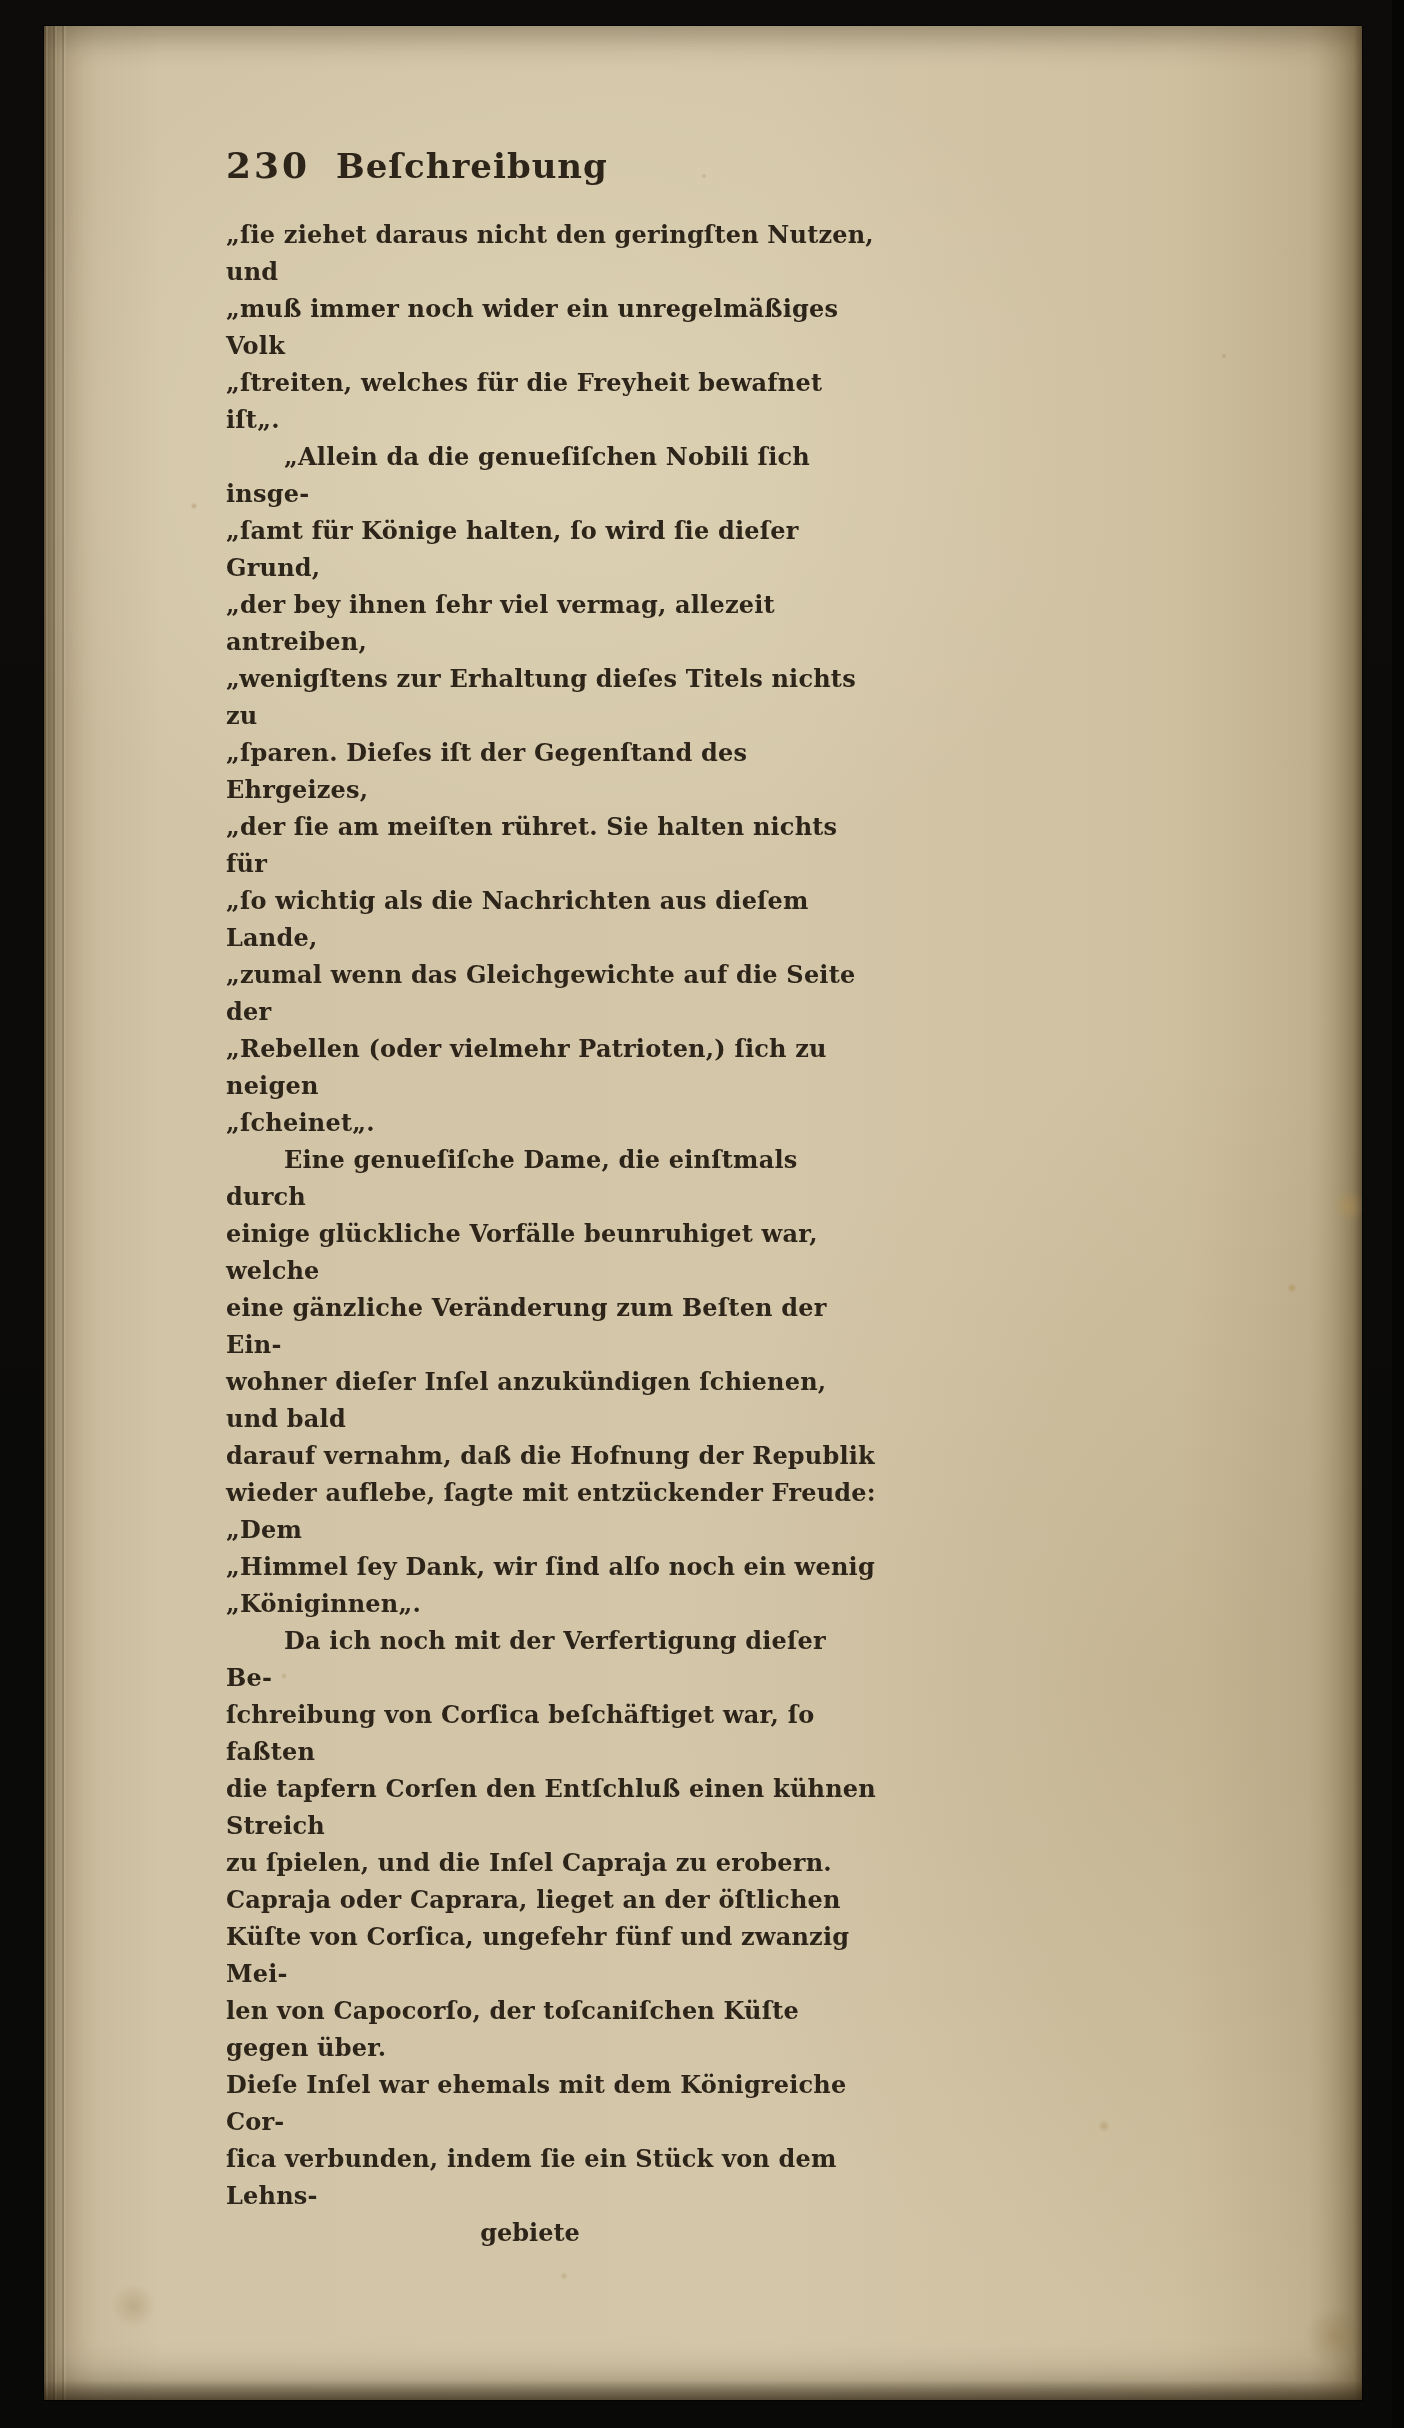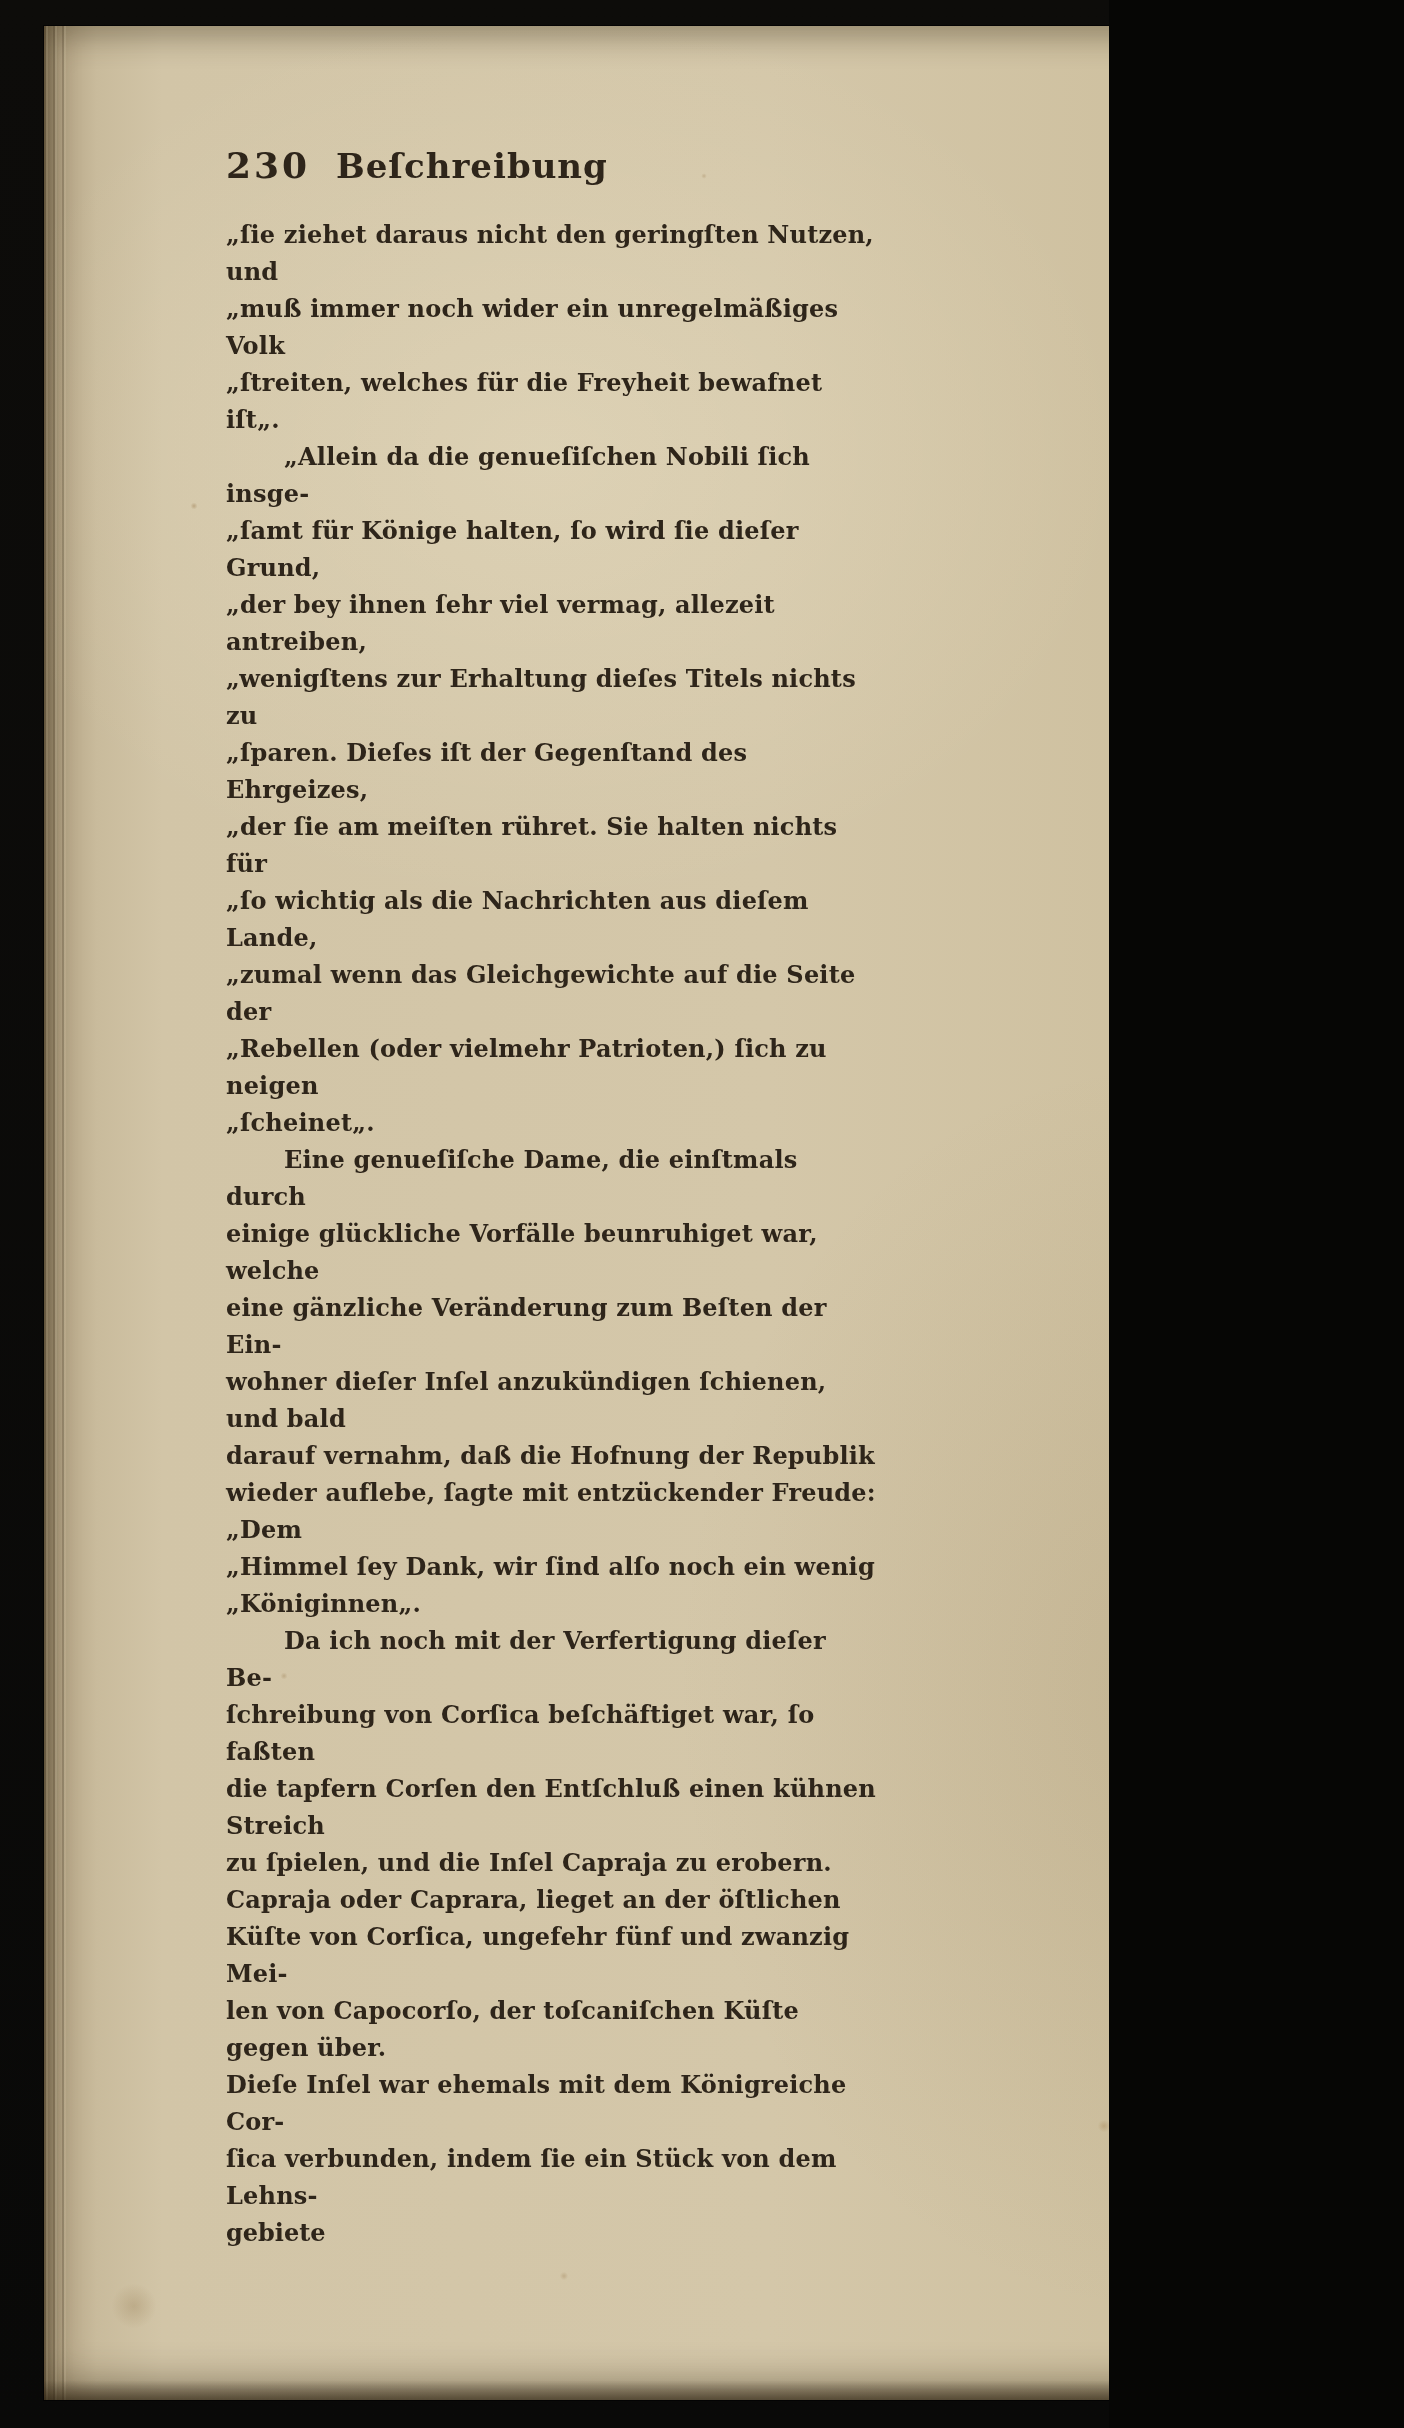--- a/index.html
+++ b/index.html
@@ -2,26 +2,27 @@
 <html><head>
 <meta charset="utf-8">
 <style>
   html, body {
     margin: 0;
     padding: 0;
     background: #060605;
   }
   .scan {
     position: relative;
-    width: 1109px;
+    width: 1352px;
     height: 2428px;
     background:
       linear-gradient(180deg, #0d0c0a 0%, #090908 100%);
     overflow: hidden;
     font-family: "DejaVu Serif", serif;
+    padding-left: 40px;
   }
   .paper {
     position: absolute;
     left: 44px;
     top: 26px;
     width: 1318px;
     height: 2374px;
     background:
       radial-gradient(ellipse 900px 700px at 38% 18%, rgba(255, 248, 224, 0.22), rgba(255,248,224,0) 65%),
       radial-gradient(ellipse 700px 900px at 85% 70%, rgba(120, 95, 55, 0.12), rgba(120,95,55,0) 70%),
@@ -107,21 +108,21 @@
     white-space: pre-line;
     text-align: left;
   }
   .para.indent {
     text-indent: 58px;
   }
   .catchword {
     font-size: 24px;
     font-weight: bold;
     line-height: 37px;
-    text-align: left;
+    text-align: center;
     padding-right: 44px;
   }
 </style>
 </head>
 <body>
 
 <div class="scan">
   <div class="paper">
     <div class="edge-left"></div>
     <div class="speckles"></div>

